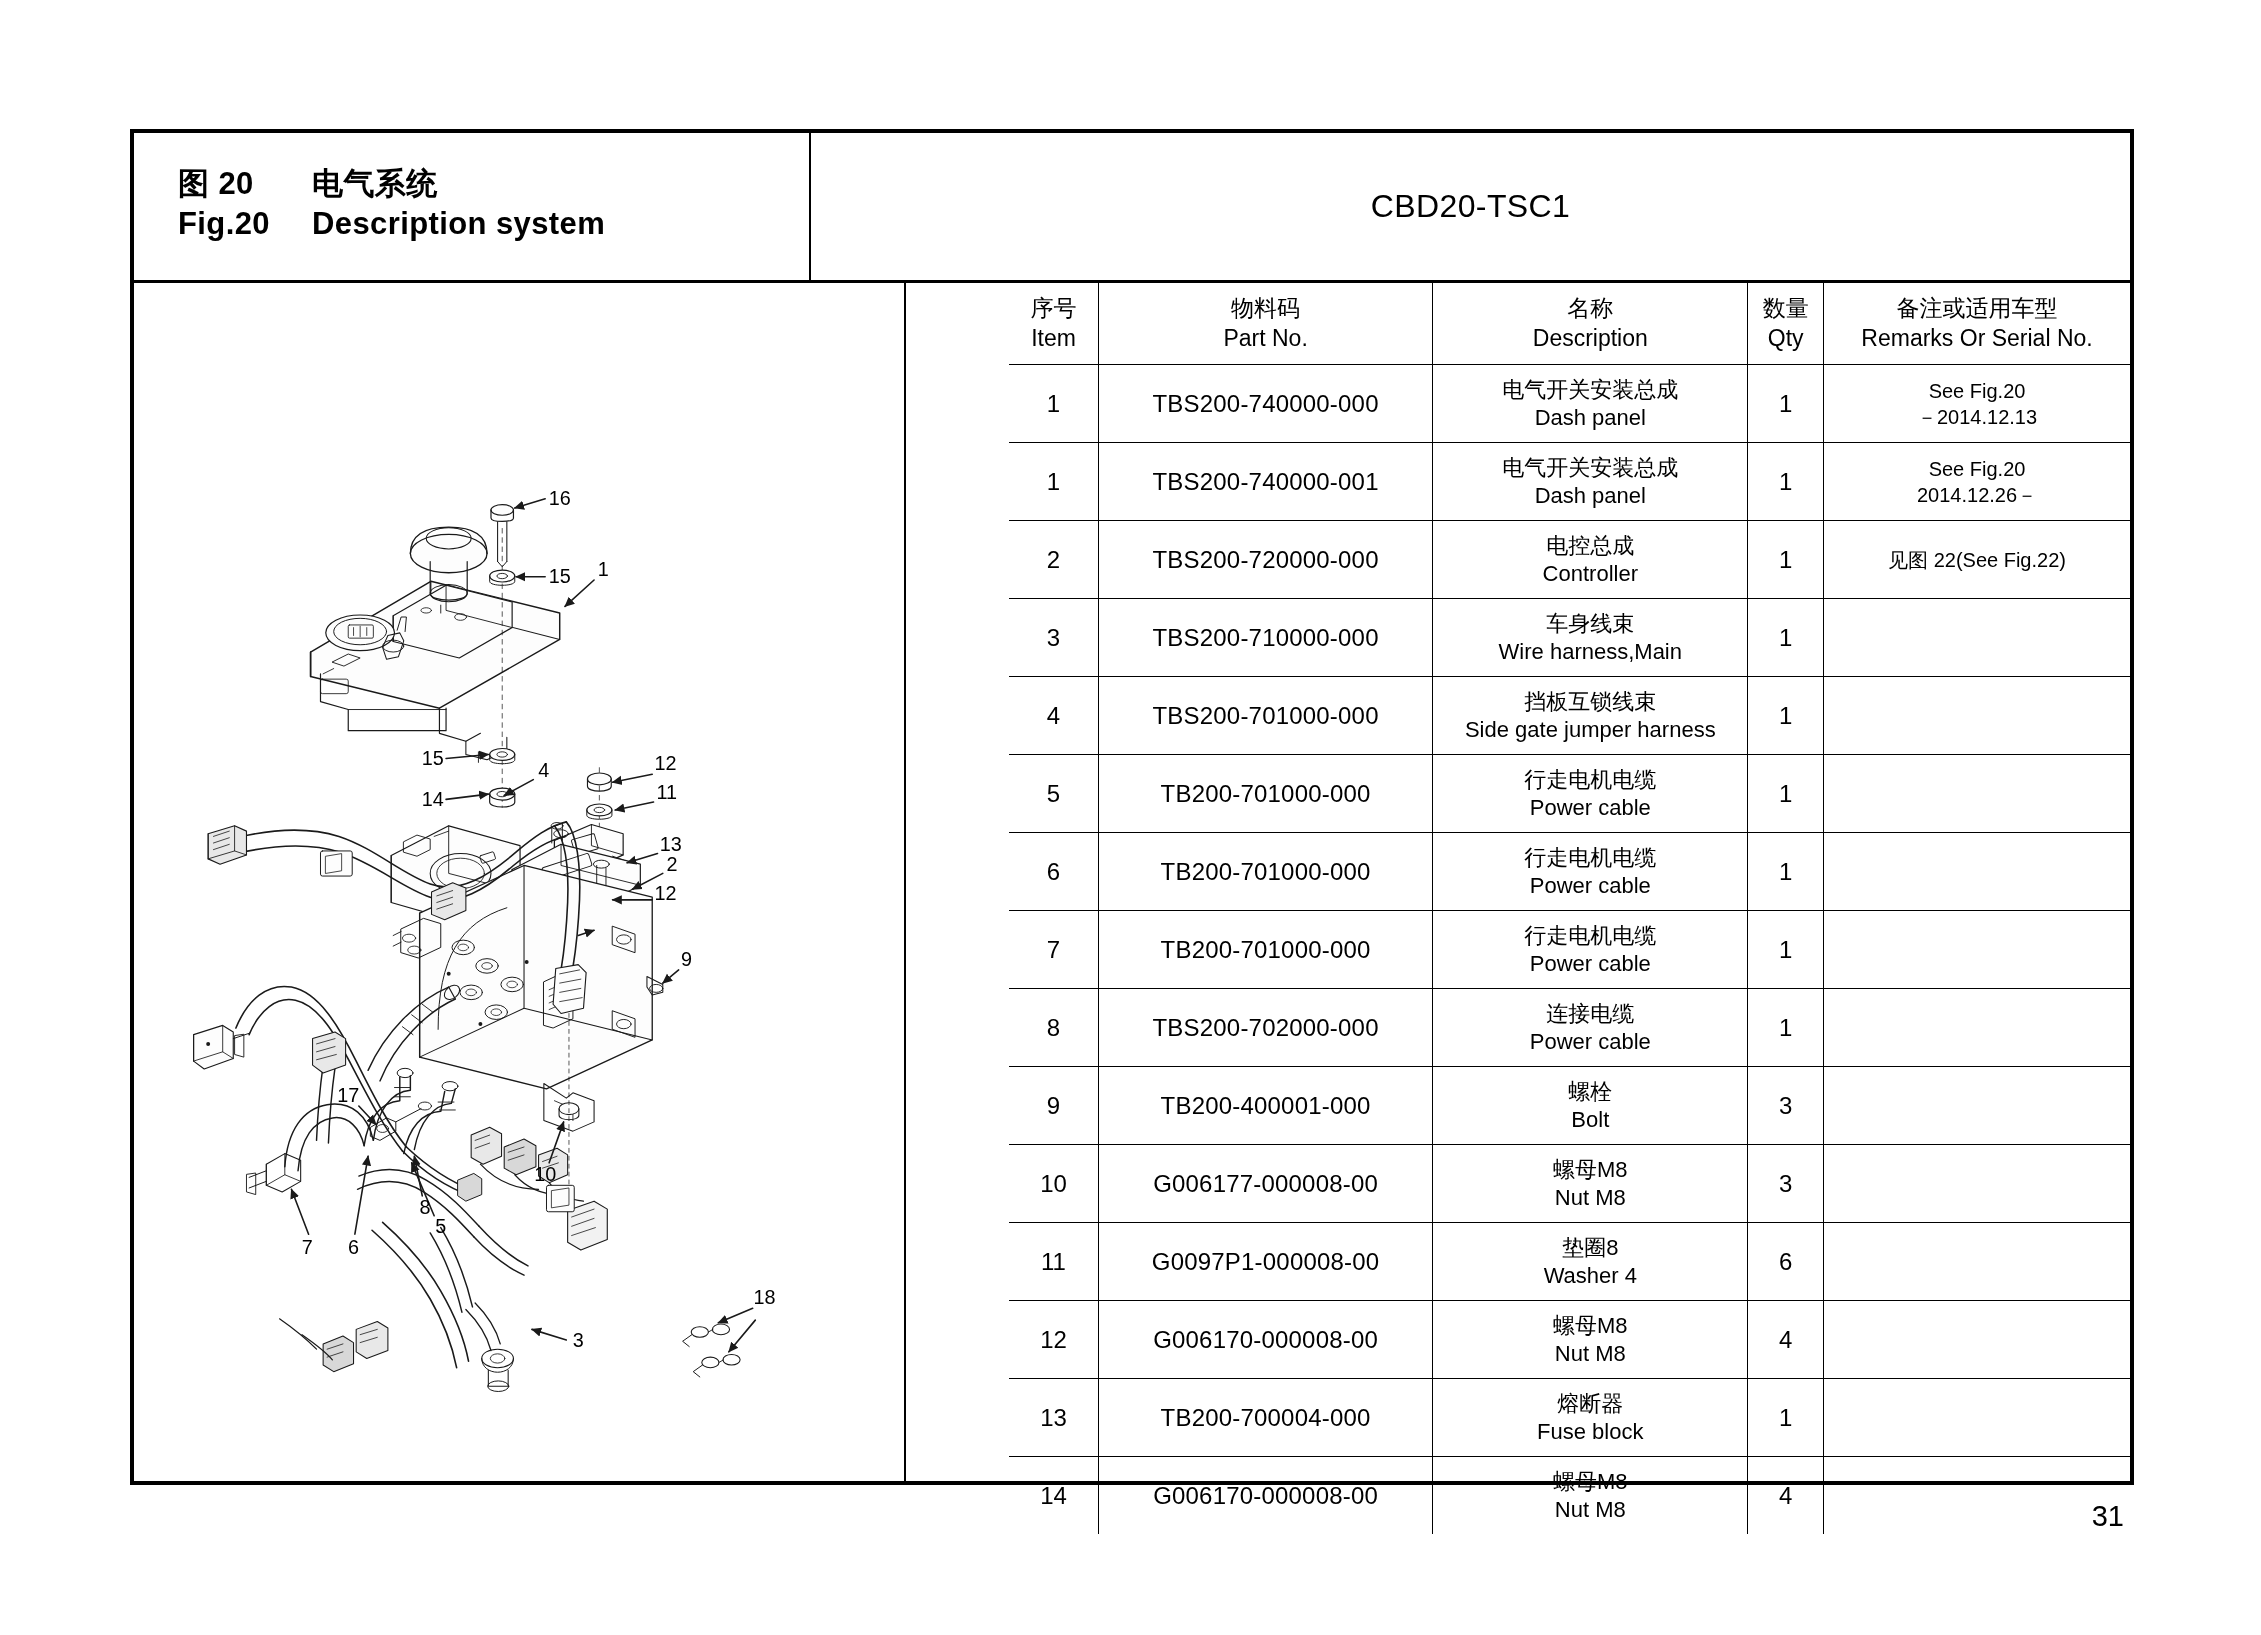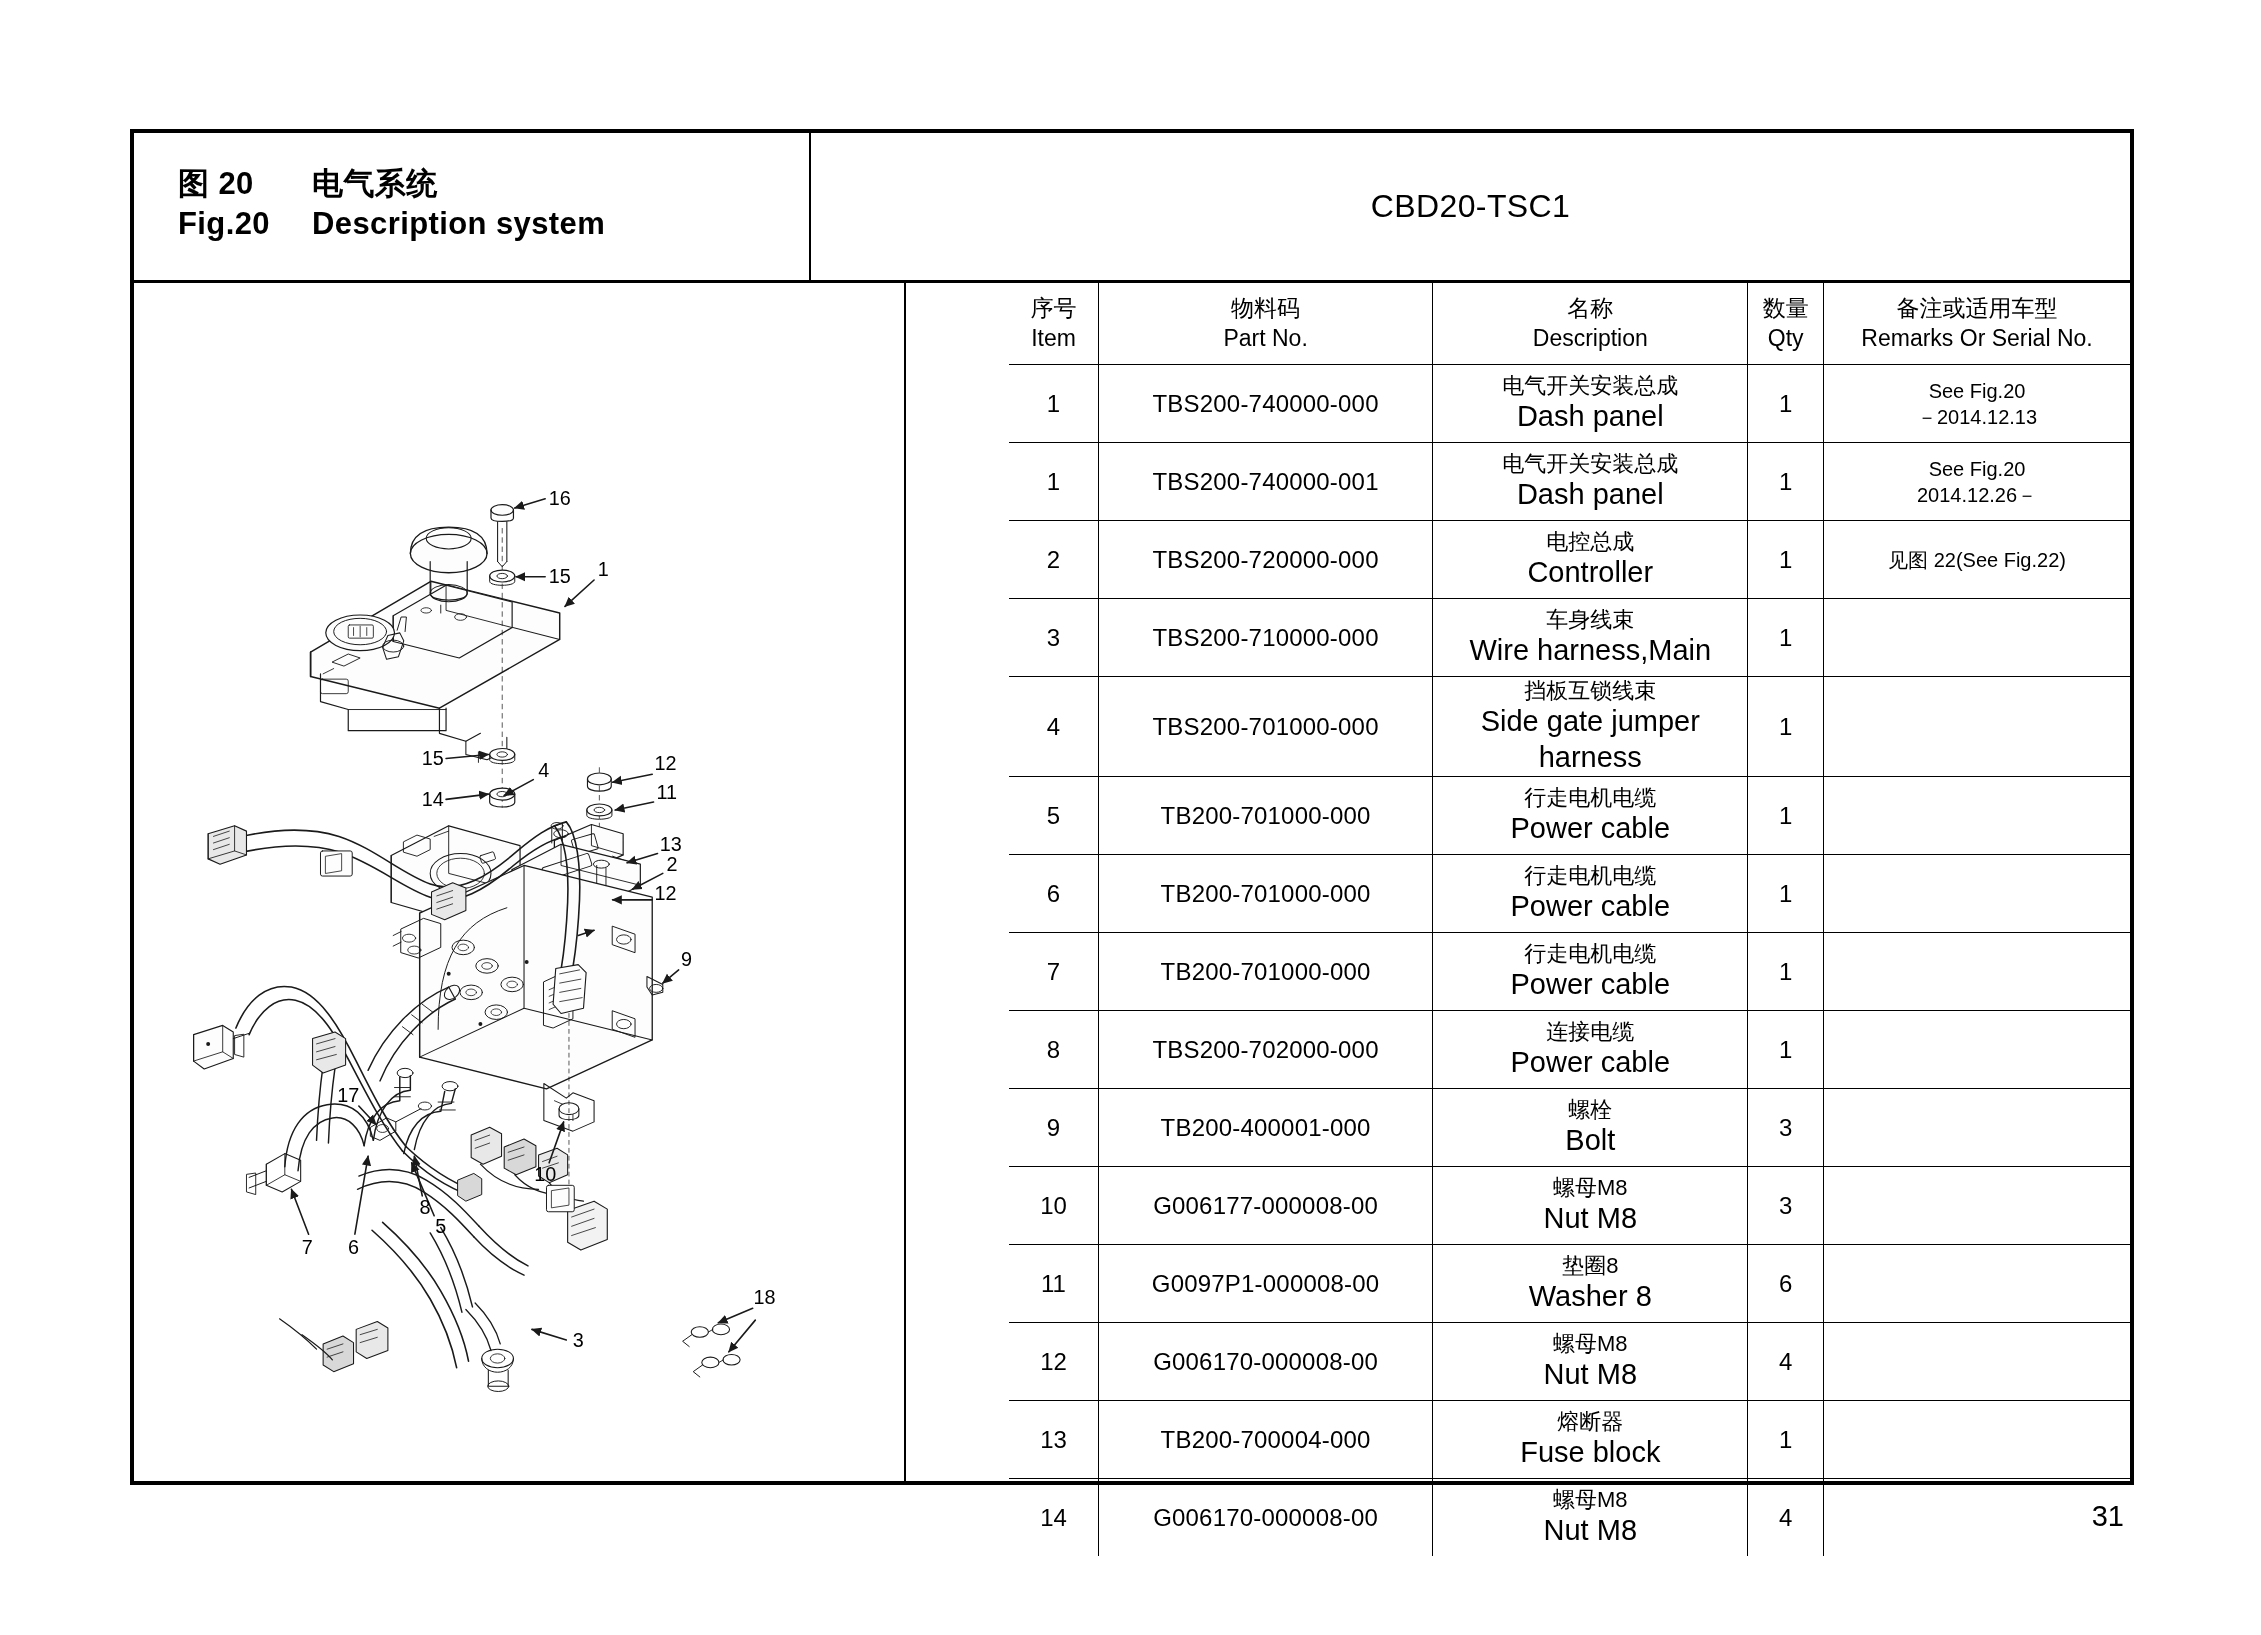--- a/index.html
+++ b/index.html
@@ -131,21 +131,21 @@
   }
   .hd-cn { font-size: 23px; display: block; }
   .hd-en { font-size: 23px; display: block; }
 
   tbody td { height: 77px; }
   td.item   { font-size: 24px; }
   td.part   { font-size: 24px; letter-spacing: 0.2px; }
   td.qty    { font-size: 24px; }
   td.desc   { text-align: left; padding-left: 17px; line-height: 1.24; }
   td.desc .d-cn { display: block; font-size: 22px; }
-  td.desc .d-en { display: block; font-size: 29px; }
+  td.desc .d-en { display: block; font-size: 22px; }
   td.rem    { font-size: 20px; line-height: 1.3; }
   td.rem .r-l { display: block; text-align: center; }
 
   
   #page-number {
     position: absolute;
     right: 137px;
     top: 1500px;
     font-size: 29px;
   }
@@ -700,21 +700,21 @@
                 <span class="d-en">Nut M8</span>
               </td>
               <td class="qty">3</td>
               <td class="rem"></td>
             </tr>
             <tr>
               <td class="item">11</td>
               <td class="part">G0097P1-000008-00</td>
               <td class="desc">
                 <span class="d-cn">垫圈8</span>
-                <span class="d-en">Washer 8</span>
+                <span class="d-en">Washer 4</span>
               </td>
               <td class="qty">6</td>
               <td class="rem"></td>
             </tr>
             <tr>
               <td class="item">12</td>
               <td class="part">G006170-000008-00</td>
               <td class="desc">
                 <span class="d-cn">螺母M8</span>
                 <span class="d-en">Nut M8</span>

